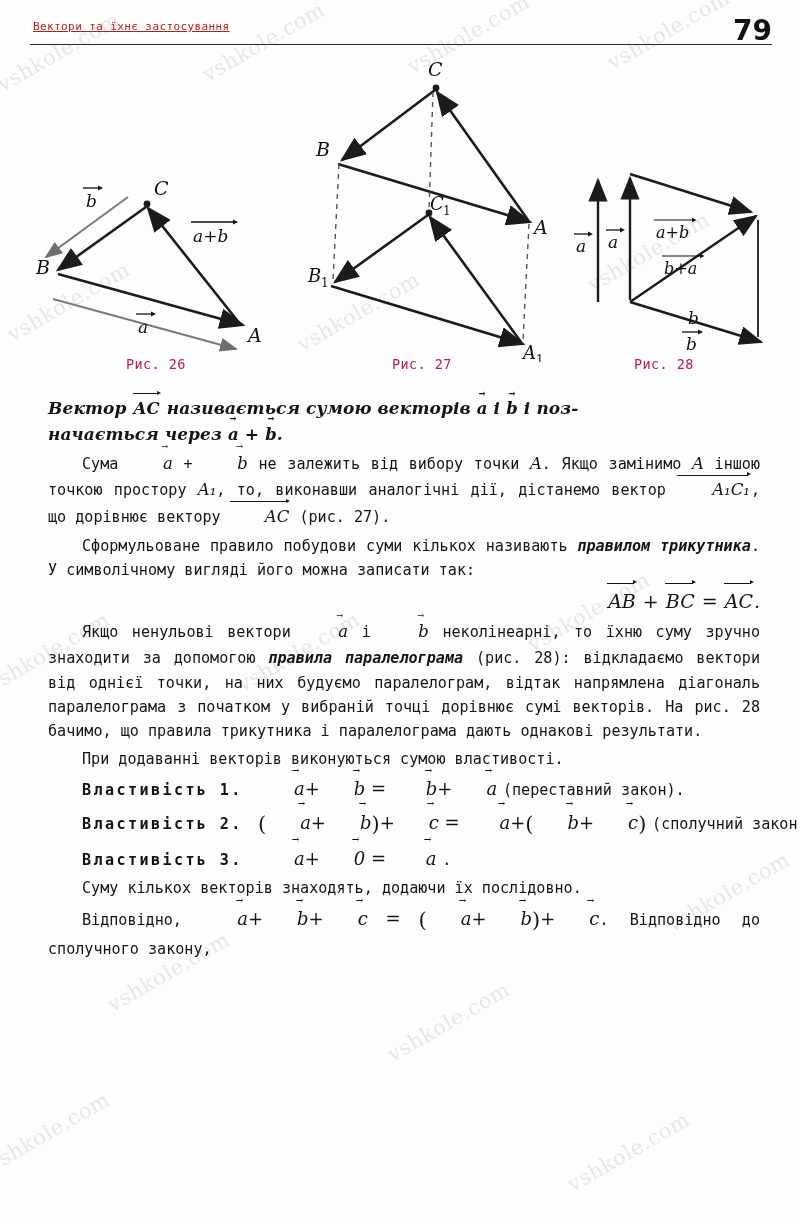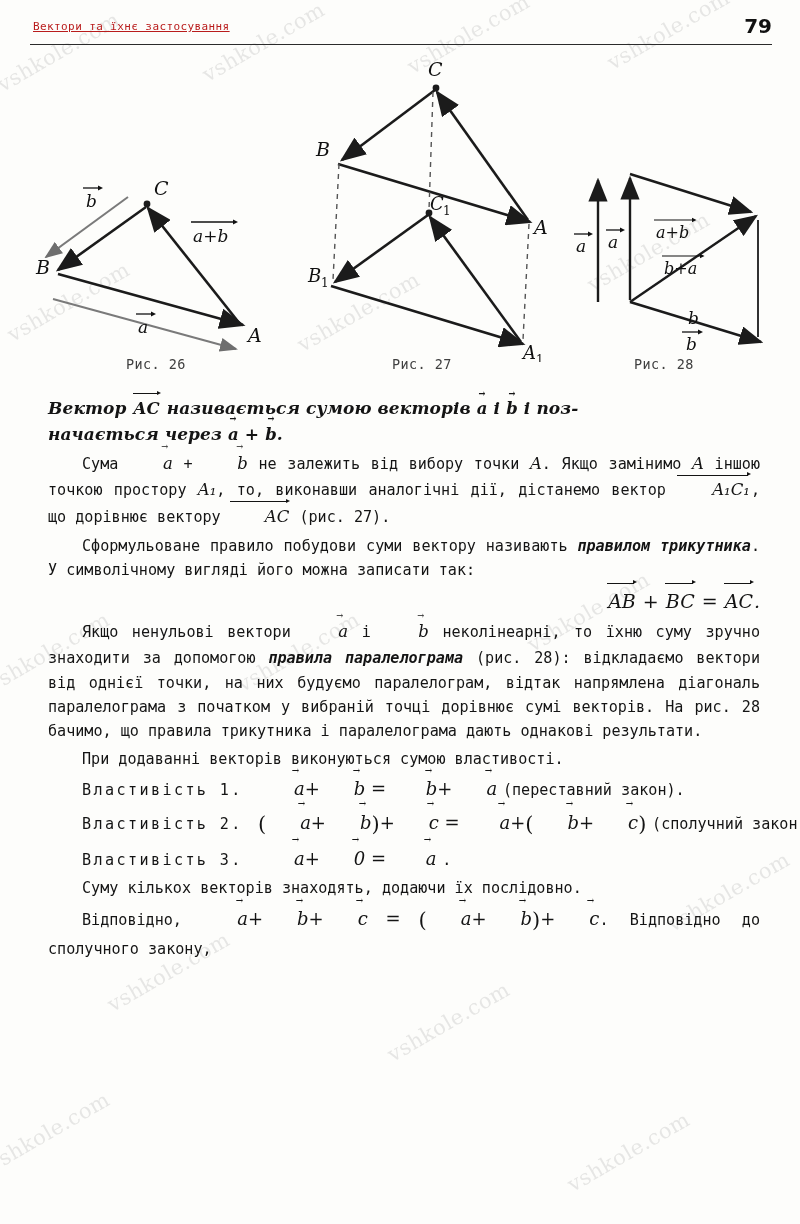--- a/index.html
+++ b/index.html
@@ -52,21 +52,21 @@
     letter-spacing: 0.4px;
     color: #b91c1c;
     text-decoration: underline;
   }
   .page-number {
     position: absolute;
     right: 0;
     top: -4px;
     font-family: "DejaVu Sans", sans-serif;
     font-weight: bold;
-    font-size: 20px;
+    font-size: 28px;
     color: #111;
   }
   .header-rule {
     position: absolute;
     left: 0;
     right: 0;
     top: 26px;
     border-top: 1.3px solid #2b2b2b;
   }
 
@@ -79,21 +79,21 @@
     height: 330px;
   }
   .fig {
     position: absolute;
     top: 0;
   }
   .fig-caption {
     position: absolute;
     font-family: "DejaVu Sans Mono", monospace;
     font-size: 13.5px;
-    color: #404040;
+    color: #be185d;
     letter-spacing: 0.4px;
   }
 
   
   .content {
     position: absolute;
     left: 48px;
     right: 40px;
     top: 396px;
     font-family: "DejaVu Sans Mono", monospace;
@@ -122,21 +122,21 @@
     font-weight: bold;
     font-style: italic;
   }
   .prop-line {
     text-indent: 34px;
     margin: 8px 0 6px 0;
     white-space: nowrap;
   }
   .prop-label {
     letter-spacing: 2.4px;
-    font-weight: normal;
+    font-weight: bold;
   }
   .gap-top { margin-top: 12px; }
 
   
   .m {
     font-family: "DejaVu Serif", serif;
     font-style: italic;
     font-size: 16.5px;
     position: relative;
     white-space: nowrap;
@@ -318,21 +318,21 @@
     <p class="def">
       <span>Вектор </span><span class="m"><span class="ovl">AC</span></span><span> називається сумою векторів </span><span class="m"><span class="vec">a</span></span><span> і </span><span class="m"><span class="vec">b</span></span><span> і поз-</span><br>
       <span>начається через </span><span class="m"><span class="vec">a</span></span><span> + </span><span class="m"><span class="vec">b</span></span><span>.</span>
     </p>
 
     <p class="indent">
       <span>Сума </span><span class="m"><span class="vec">a</span></span><span> + </span><span class="m"><span class="vec">b</span></span><span> не залежить від вибору точки </span><span class="m">A</span><span>. Якщо замінимо </span><span class="m">A</span><span> іншою точкою простору </span><span class="m">A₁</span><span>, то, виконавши аналогічні дії, дістанемо вектор </span><span class="m"><span class="ovl">A₁C₁</span></span><span>, що дорівнює вектору </span><span class="m"><span class="ovl">AC</span></span><span> (рис. 27).</span>
     </p>
 
     <p class="indent">
-      <span>Сформульоване правило побудови суми вектору називають </span><span class="bolditalic">правилом трикутника</span><span>. У символічному вигляді його можна записати так:</span>
+      <span>Сформульоване правило побудови суми кількох називають </span><span class="bolditalic">правилом трикутника</span><span>. У символічному вигляді його можна записати так:</span>
     </p>
 
     <p class="center">
       <span class="m" style="font-size:19px;"><span class="ovl">AB</span><span> + </span><span class="ovl">BC</span><span> = </span><span class="ovl">AC</span><span>.</span></span>
     </p>
 
     <p class="indent">
       <span>Якщо ненульові вектори </span><span class="m"><span class="vec">a</span></span><span> і </span><span class="m"><span class="vec">b</span></span><span> неколінеарні, то їхню суму зручно знаходити за допомогою </span><span class="bolditalic">правила паралелограма</span><span> (рис. 28): відкладаємо вектори від однієї точки, на них будуємо паралелограм, відтак напрямлена діагональ паралелограма з початком у вибраній точці дорівнює сумі векторів. На рис. 28 бачимо, що правила трикутника і паралелограма дають однакові результати.</span>
     </p>
 

